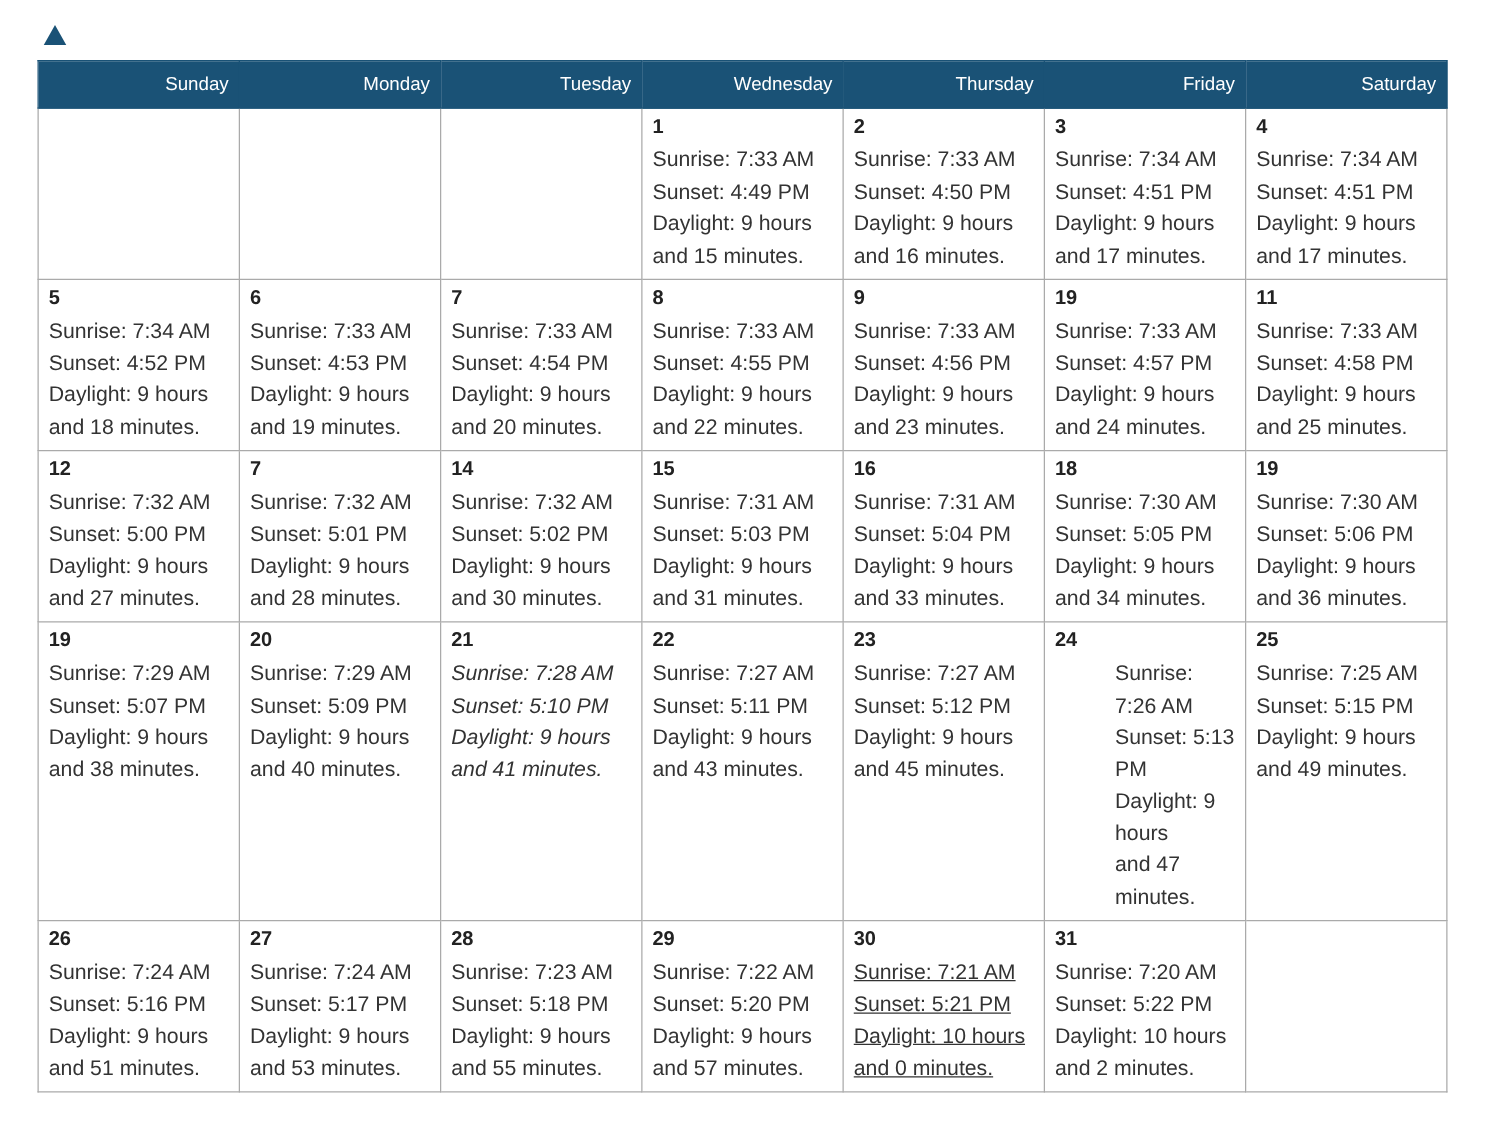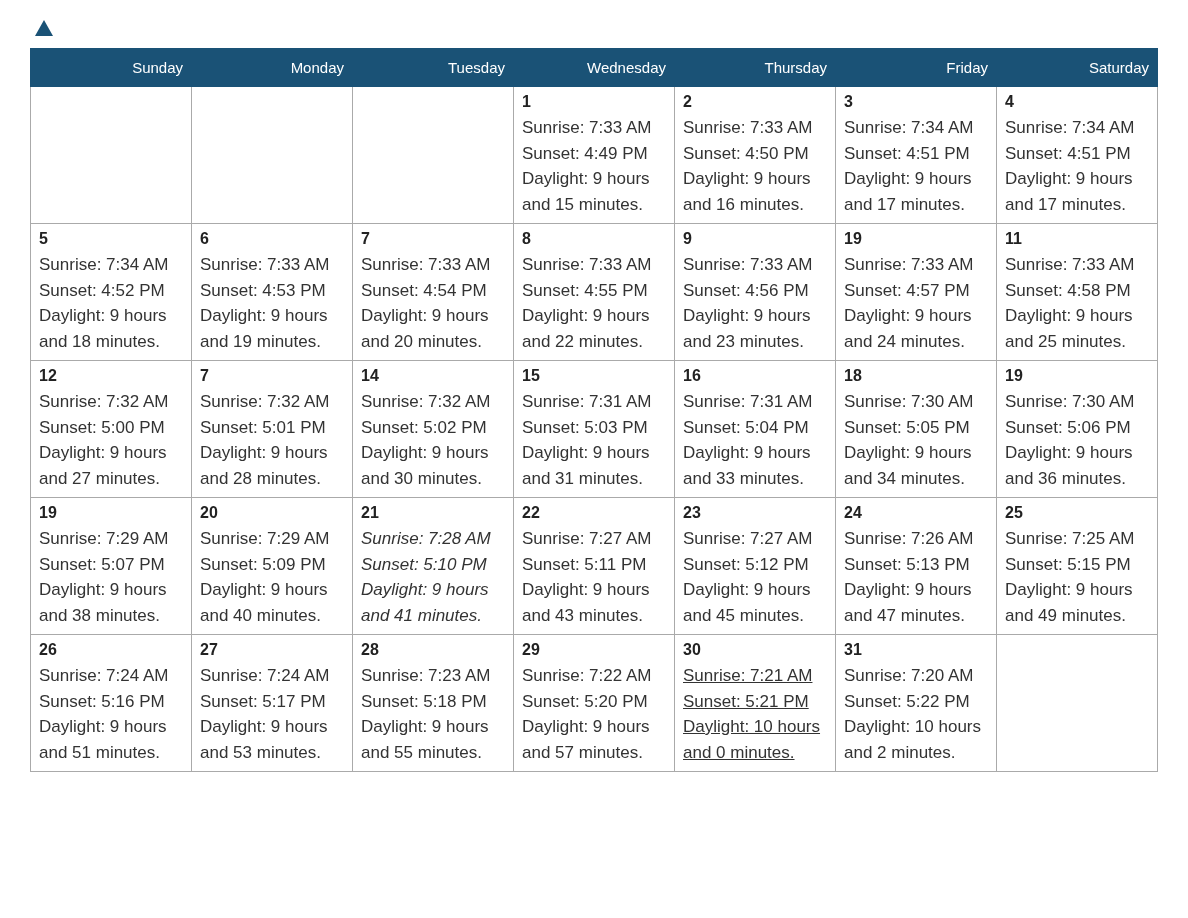--- a/index.html
+++ b/index.html
@@ -296,21 +296,21 @@
         </td>
         <td>
           <span class="day-number">23</span>
           <div class="day-info" style="white-space: pre-line;">Sunrise: 7:27 AM
 Sunset: 5:12 PM
 Daylight: 9 hours
 and 45 minutes.</div>
         </td>
         <td>
           <span class="day-number">24</span>
-          <div class="day-info" style="white-space: pre-line;">Sunrise: 7:26 AM
+          <div class="day-info" style="white-space: pre-line; margin-left: 48px;">Sunrise: 7:26 AM
 Sunset: 5:13 PM
 Daylight: 9 hours
 and 47 minutes.</div>
         </td>
         <td>
           <span class="day-number">25</span>
           <div class="day-info" style="white-space: pre-line;">Sunrise: 7:25 AM
 Sunset: 5:15 PM
 Daylight: 9 hours
 and 49 minutes.</div>

